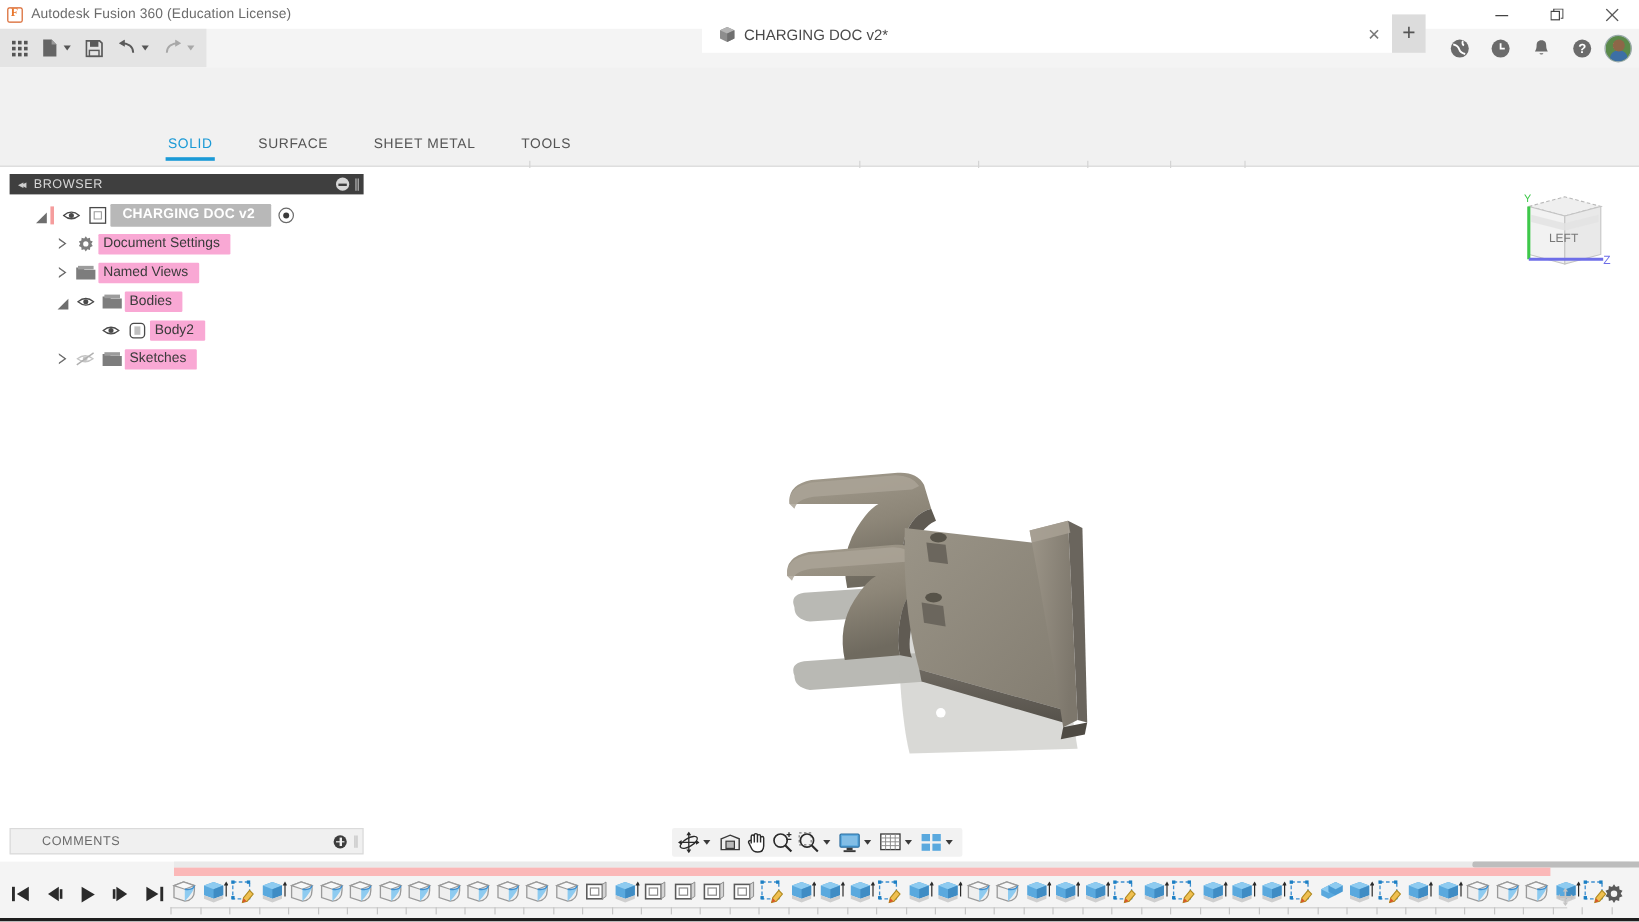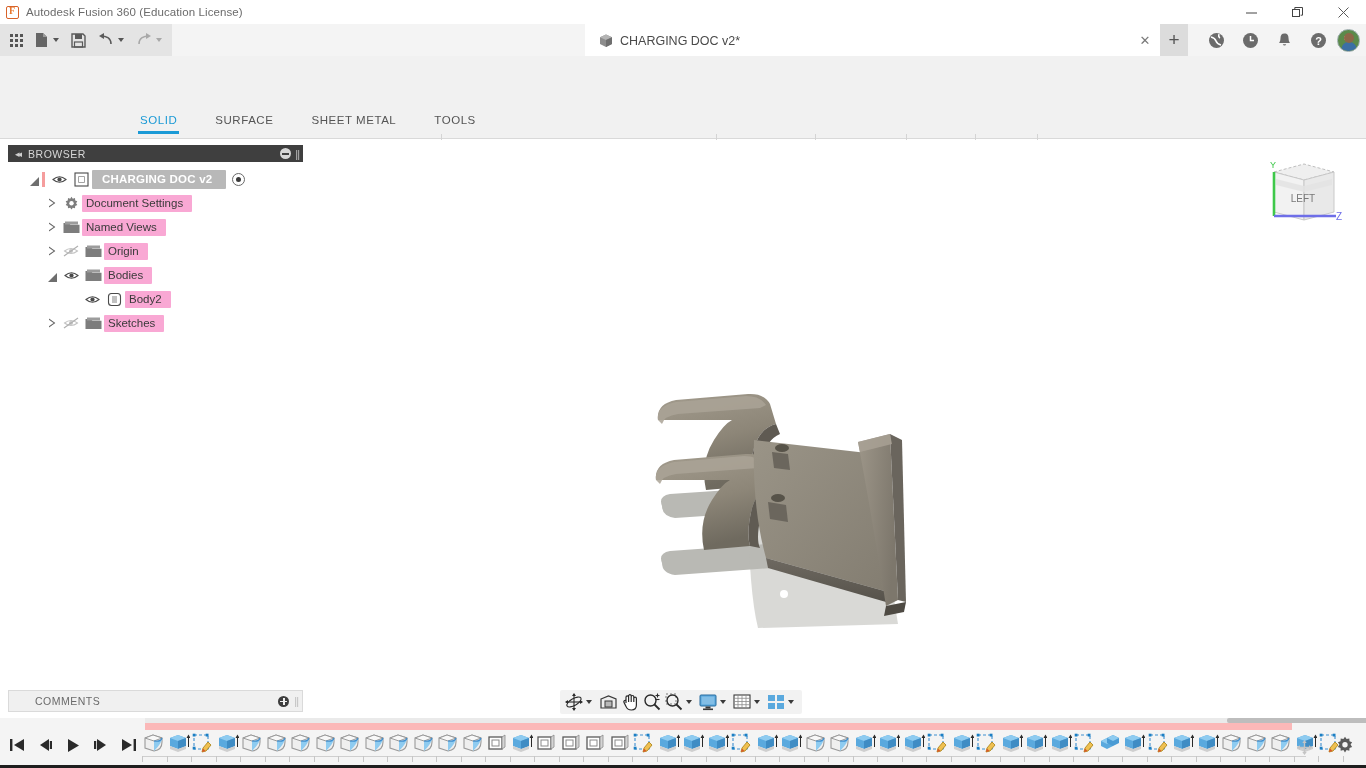--- a/index.html
+++ b/index.html
@@ -49,21 +49,21 @@
     border-top: 4px solid #555; margin-left: 4px;
   }
   .grid-icon {
     display: grid; grid-template-columns: repeat(3, 3px); grid-template-rows: repeat(3, 3px);
     gap: 2px;
   }
   .grid-icon i { background: #555; display: block; }
 
   
   .doc-tabs {
-    position: absolute; left: 585px; top: 24px; height: 32px; display: flex; align-items: center;
+    position: absolute; left: 585px; top: 12px; height: 32px; display: flex; align-items: center;
   }
   .doc-tab {
     height: 32px; background: #ffffff; display: flex; align-items: center;
     padding: 0 4px 0 14px; min-width: 575px; border-top: 1px solid #fff;
   }
   .doc-tab-icon { width: 14px; height: 14px; margin-right: 7px; flex: 0 0 auto; }
   .doc-tab-label { font-size: 12.5px; color: #4a4a4a; flex: 1; }
   .doc-tab-close {
     width: 22px; height: 28px; display: flex; align-items: center; justify-content: center;
     color: #7a7a7a; font-size: 13px;
@@ -752,39 +752,20 @@
           </span>
         <span class="node-icon">
           <svg width="17" height="13" viewBox="0 0 17 13">
             <path d="M0.5 2 h5.5 l1.4 1.7 h9.1 v8.3 h-16 z" fill="#7d7d7d"></path>
             <rect x="2" y="0.5" width="13" height="3" fill="#9c9c9c"></rect>
           </svg>
         </span>
         <span class="node-label hl">Named Views</span>
       </div>
 
-      <div class="trow" style="padding-left:36px">
-        <span class="twist">
-            <i class="tri-right"></i>
-          </span>
-        <span class="eye">
-          <svg width="16" height="12" viewBox="0 0 16 12">
-            <path d="M1.5 6 Q8 1 14.5 6 Q8 11 1.5 6 Z" fill="none" stroke="#c4c4c4" stroke-width="1.1"></path>
-            <circle cx="8" cy="6" r="2" fill="#c4c4c4"></circle>
-            <line x1="1" y1="11" x2="15" y2="1" stroke="#b0b0b0" stroke-width="1.2"></line>
-          </svg>
-        </span>
-        <span class="node-icon">
-          <svg width="17" height="13" viewBox="0 0 17 13">
-            <path d="M0.5 2 h5.5 l1.4 1.7 h9.1 v8.3 h-16 z" fill="#7d7d7d"></path>
-            <rect x="2" y="0.5" width="13" height="3" fill="#9c9c9c"></rect>
-          </svg>
-        </span>
-        <span class="node-label hl">Origin</span>
-      </div>
 
       <div class="trow" style="padding-left:36px">
         <span class="twist">
             <i class="tri-down"></i>
           </span>
         <span class="eye">
           <svg width="15" height="11" viewBox="0 0 15 11">
             <path d="M1 5.5 Q7.5 0 14 5.5 Q7.5 11 1 5.5 Z" fill="none" stroke="#4a4a4a" stroke-width="1.1"></path>
             <circle cx="7.5" cy="5.5" r="2.1" fill="#4a4a4a"></circle>
           </svg>

